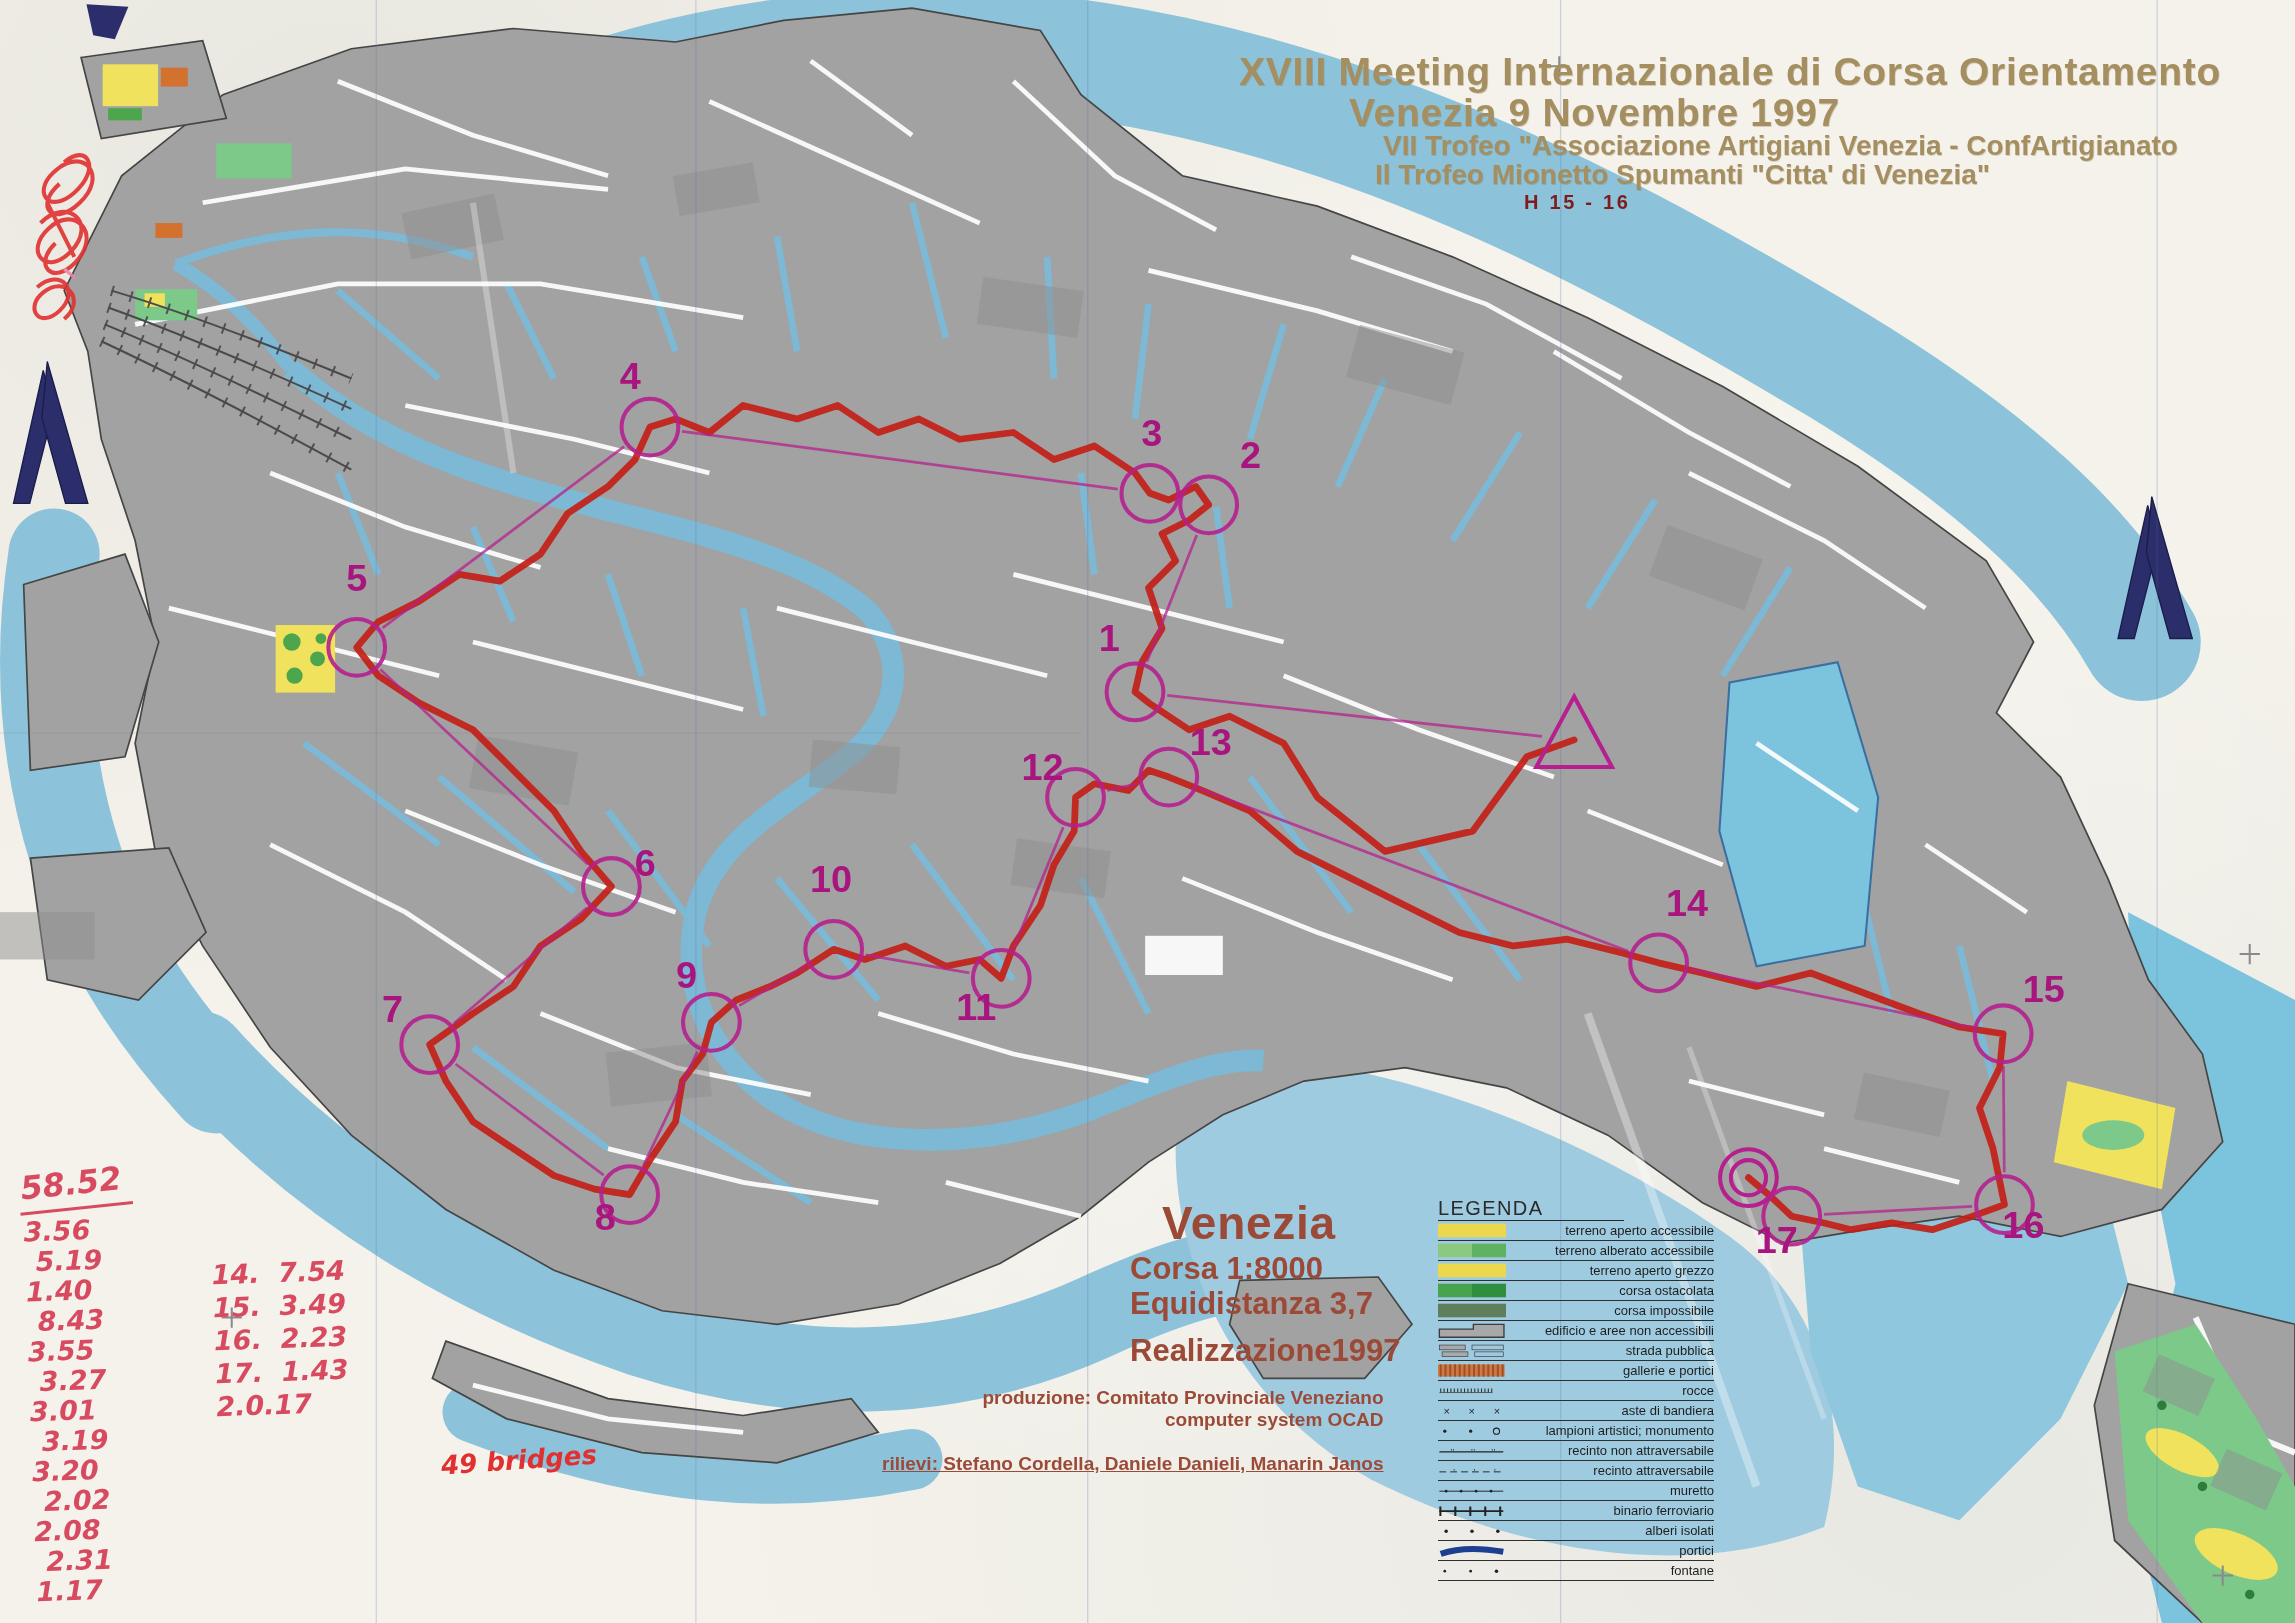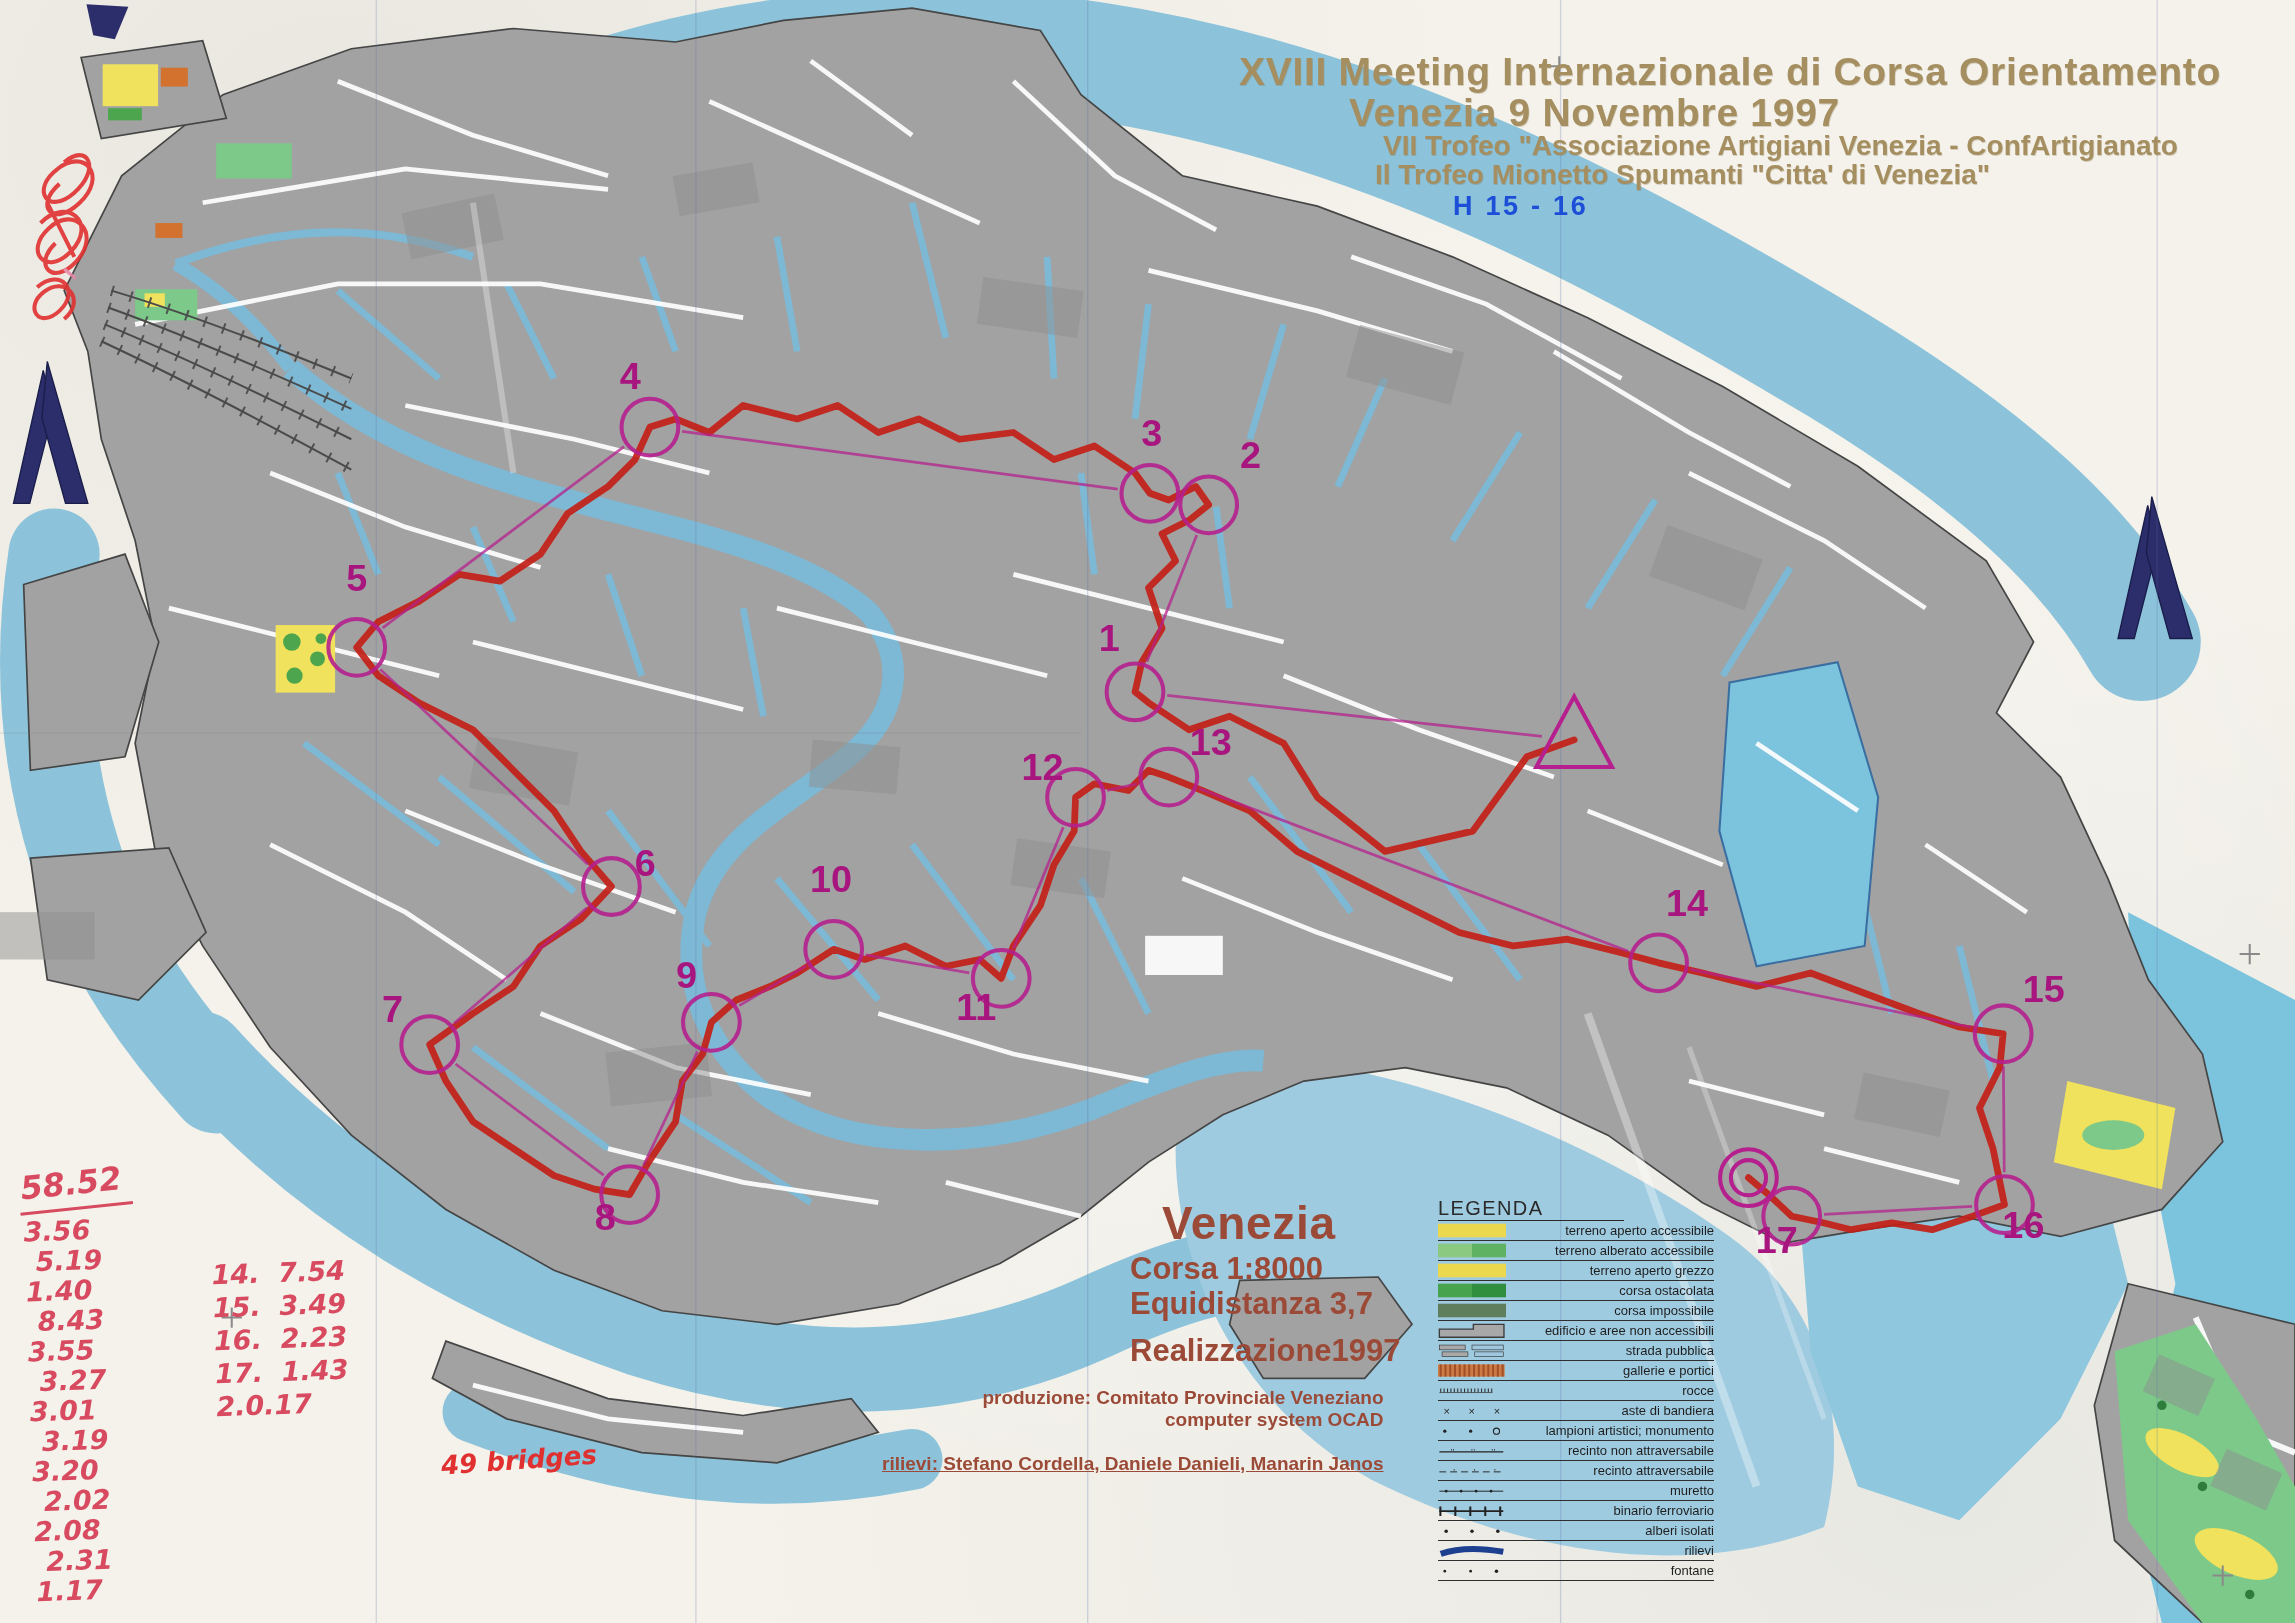--- a/index.html
+++ b/index.html
@@ -15,21 +15,21 @@
   .abs{position:absolute;}
   #map-svg{position:absolute;left:0;top:0;width:2295px;height:1623px;}
 
   
   .title-line{position:absolute;text-align:center;font-weight:bold;color:#a58e60;
     text-shadow:0.7px 0.7px 0 rgba(120,100,60,.25);white-space:nowrap;}
   #title1{left:1169px;top:50px;width:1122px;font-size:39px;letter-spacing:0.7px;}
   #title2{left:1054px;top:91px;width:1081px;font-size:39px;letter-spacing:0.7px;}
   #sub1{left:1375px;top:130px;width:811px;font-size:28px;}
   #sub2{left:1277px;top:159px;width:811px;font-size:28px;}
-  #class-line{left:1453px;top:191px;font-size:27px;font-weight:bold;color:#1d4ed8;
+  #class-line{left:1524px;top:191px;font-size:20px;font-weight:bold;color:#7f1d1d;
     letter-spacing:2.7px;white-space:nowrap;}
 
   
   #map-info{left:1130px;top:1200px;color:#9c4a38;line-height:1.04;}
   #map-info .name{font-size:46px;font-weight:bold;letter-spacing:0.7px;margin-left:32px;}
   #map-info .scale{font-size:31px;font-weight:bold;margin-top:5.4px;}
   #map-info .equi{font-size:31px;font-weight:bold;margin-top:2.7px;}
   #map-info .real{font-size:31px;font-weight:bold;margin-top:15px;}
 
   
@@ -504,21 +504,21 @@
           <circle cx="12" cy="12" r="2.6" fill="#222"></circle>
           <circle cx="50" cy="12" r="2.6" fill="#222"></circle>
           <circle cx="88" cy="12" r="2.6" fill="#222"></circle>
         </svg>
         <span class="lg-label">alberi isolati</span>
       </div>
       <div class="lg-row">
         <svg viewBox="0 0 100 22" width="68" height="15">
           <path d="M4,16 C30,7 62,7 96,13" fill="none" stroke="#1d3f8f" stroke-width="9"></path>
         </svg>
-        <span class="lg-label">rilievi</span>
+        <span class="lg-label">portici</span>
       </div>
       <div class="lg-row">
         <svg viewBox="0 0 100 22" width="68" height="15">
           <circle cx="10" cy="12" r="2" fill="#222"></circle>
           <circle cx="48" cy="12" r="2" fill="#222"></circle>
           <circle cx="86" cy="12" r="2.6" fill="#222"></circle>
         </svg>
         <span class="lg-label">fontane</span>
       </div>
     </div>

